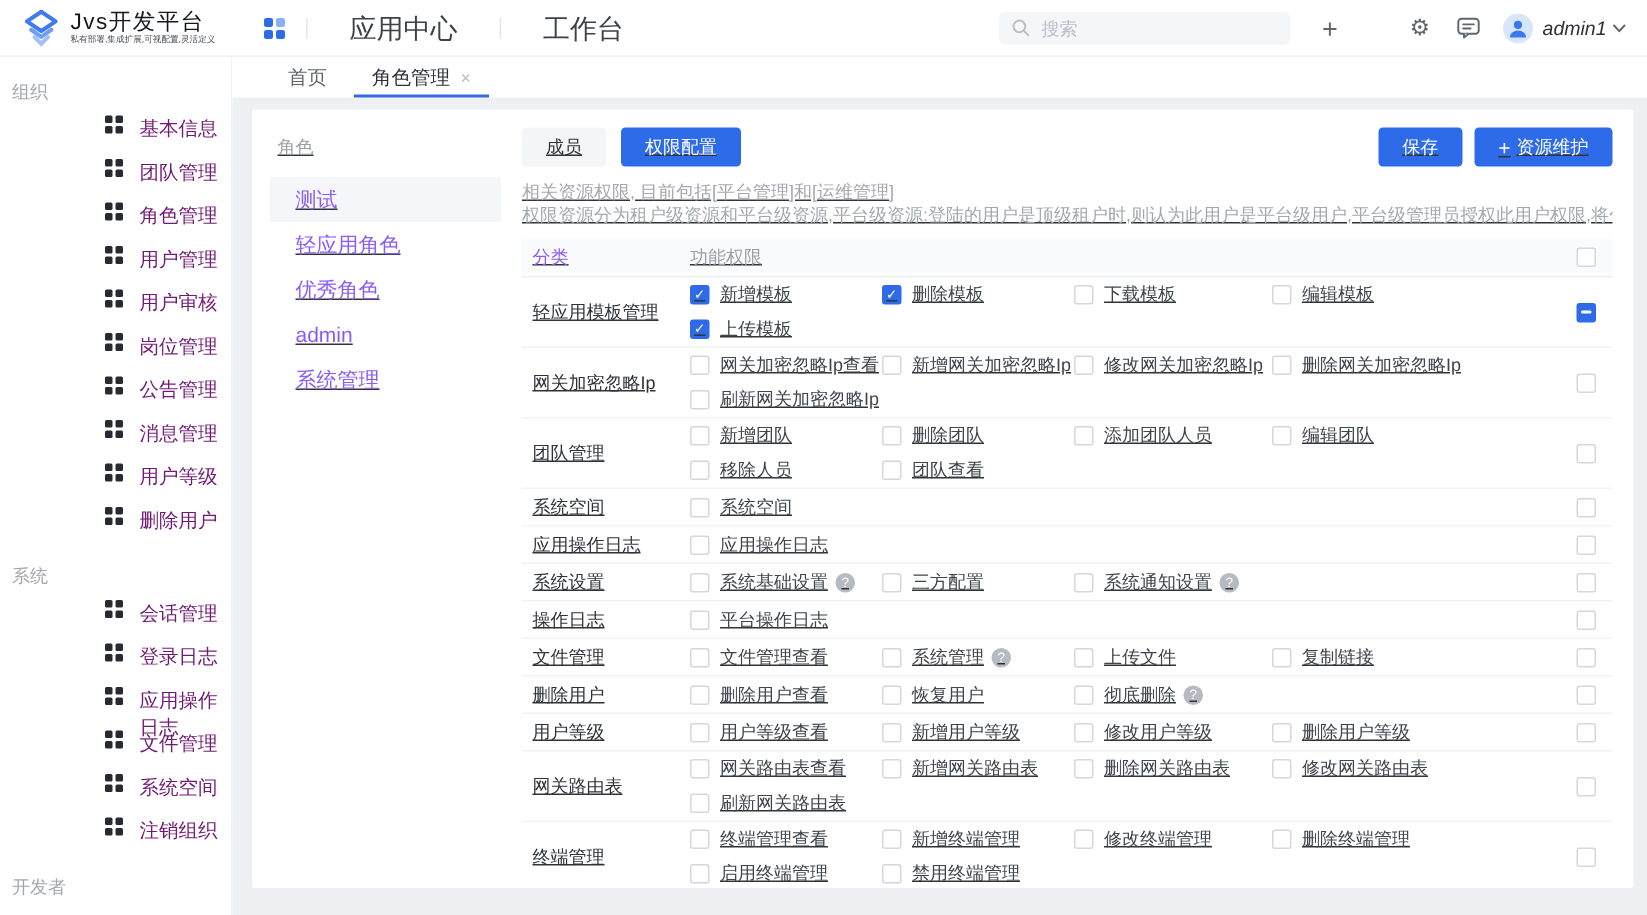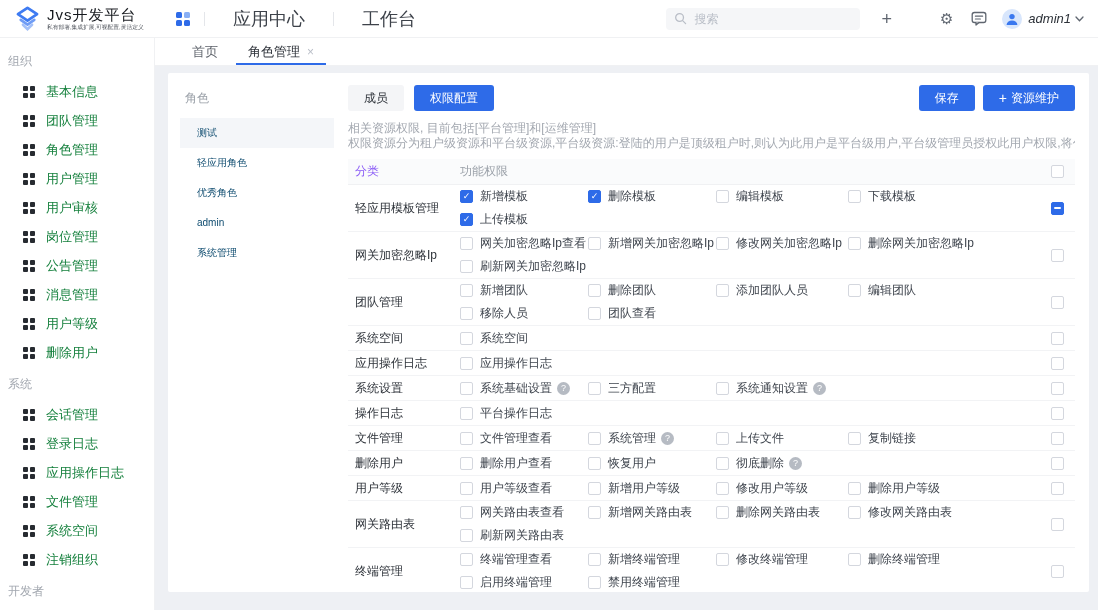--- a/index.html
+++ b/index.html
@@ -35,39 +35,39 @@
   .gear-glyph{font-size:15px;line-height:1;}
   .userbox{display:flex;align-items:center;margin:0 14px 0 6px;cursor:pointer;}
   .avatar{width:20px;height:20px;border-radius:50%;background:#d8e6fc;display:flex;align-items:center;
           justify-content:center;margin-right:6px;overflow:hidden;}
   .uname{font-size:13px;color:#2c3138;margin-right:4px;font-style:italic;}
 
   
   .sidebar{position:absolute;top:38px;left:0;width:155px;bottom:0;background:#fff;
            border-right:1px solid #f0f1f3;padding-top:6px;overflow:hidden;z-index:10;}
   .side-section{font-size:12px;color:#a2a7af;padding:9px 0 7px 8px;}
-  .side-item{display:flex;align-items:center;height:29px;padding-left:23px;font-size:13px;color:#15803d;cursor:pointer;}
+  .side-item{display:flex;align-items:flex-start;height:29px;padding-left:23px;font-size:13px;color:#701a75;cursor:pointer;margin-left:47px;}
   .sq-icon{display:grid;grid-template-columns:5px 5px;grid-template-rows:5px 5px;gap:2px;margin-right:11px;flex:none;}
   .sq-icon i{background:#272b31;border-radius:1px;}
 
   
   .tabbar{position:absolute;top:38px;left:155px;right:0;height:28px;background:#fff;
           border-bottom:1px solid #f0f1f3;display:flex;align-items:stretch;padding-left:22px;z-index:10;}
   .tab{display:flex;align-items:center;padding:0 15px;font-size:13px;color:#5f646c;position:relative;cursor:pointer;}
   .tab.active{color:#2c3138;}
   .tab.active::after{content:"";position:absolute;left:3px;right:3px;bottom:0;height:2px;background:var(--accent);}
   .tab-close{margin-left:7px;color:#b9bec7;font-size:12px;line-height:1;}
 
   
   .main{position:absolute;top:66px;left:155px;right:0;bottom:0;background:#eef0f4;}
   .card{position:absolute;left:13px;top:7px;right:9px;bottom:18px;background:#fff;border-radius:2px;
-        display:flex;overflow:hidden;}
+        display:flex;overflow:hidden;text-decoration:underline;}
   .role-panel{width:166px;flex:none;padding-top:17px;}
   .role-title{color:#9aa0a8;font-size:12px;padding-left:17px;margin-bottom:11px;}
-  .role-item{height:30px;line-height:30px;margin-left:12px;padding-left:17px;font-size:10px;color:#0c4a6e;cursor:pointer;}
+  .role-item{height:30px;line-height:30px;margin-left:12px;padding-left:17px;font-size:14px;color:#8b5cf6;cursor:pointer;}
   .role-item.selected{background:#f4f6f9;}
 
   .content{flex:1;padding:12px 14px 0 14px;overflow:hidden;}
   .toolbar{display:flex;align-items:center;height:26px;}
   .btn{height:26px;line-height:26px;padding:0 16px;border-radius:3px;font-size:12px;cursor:pointer;
        display:inline-flex;align-items:center;border:0;font-family:inherit;}
   .btn.ghost{background:#f4f5f7;color:#2e333a;margin-right:10px;}
   .btn.primary{background:var(--accent);color:#fff;}
   .toolbar-right{margin-left:auto;display:flex;gap:8px;}
   .plus-sm{font-size:14px;margin-right:4px;line-height:1;}
@@ -383,25 +383,25 @@
                 <span class="perm">
                   <span class="cb checked">✓</span>
                   <span class="plabel">新增模板</span>
                 </span>
                 <span class="perm">
                   <span class="cb checked">✓</span>
                   <span class="plabel">删除模板</span>
                 </span>
                 <span class="perm">
                   <span class="cb"></span>
+                  <span class="plabel">下载模板</span>
+                </span>
+                <span class="perm">
+                  <span class="cb"></span>
                   <span class="plabel">编辑模板</span>
-                </span>
-                <span class="perm">
-                  <span class="cb"></span>
-                  <span class="plabel">下载模板</span>
                 </span>
                 <span class="perm">
                   <span class="cb checked">✓</span>
                   <span class="plabel">上传模板</span>
                 </span>
               </div>
               <div class="check-cell">
                 <span class="cb indet">
                   <span class="indet-bar"></span>
                 </span>

